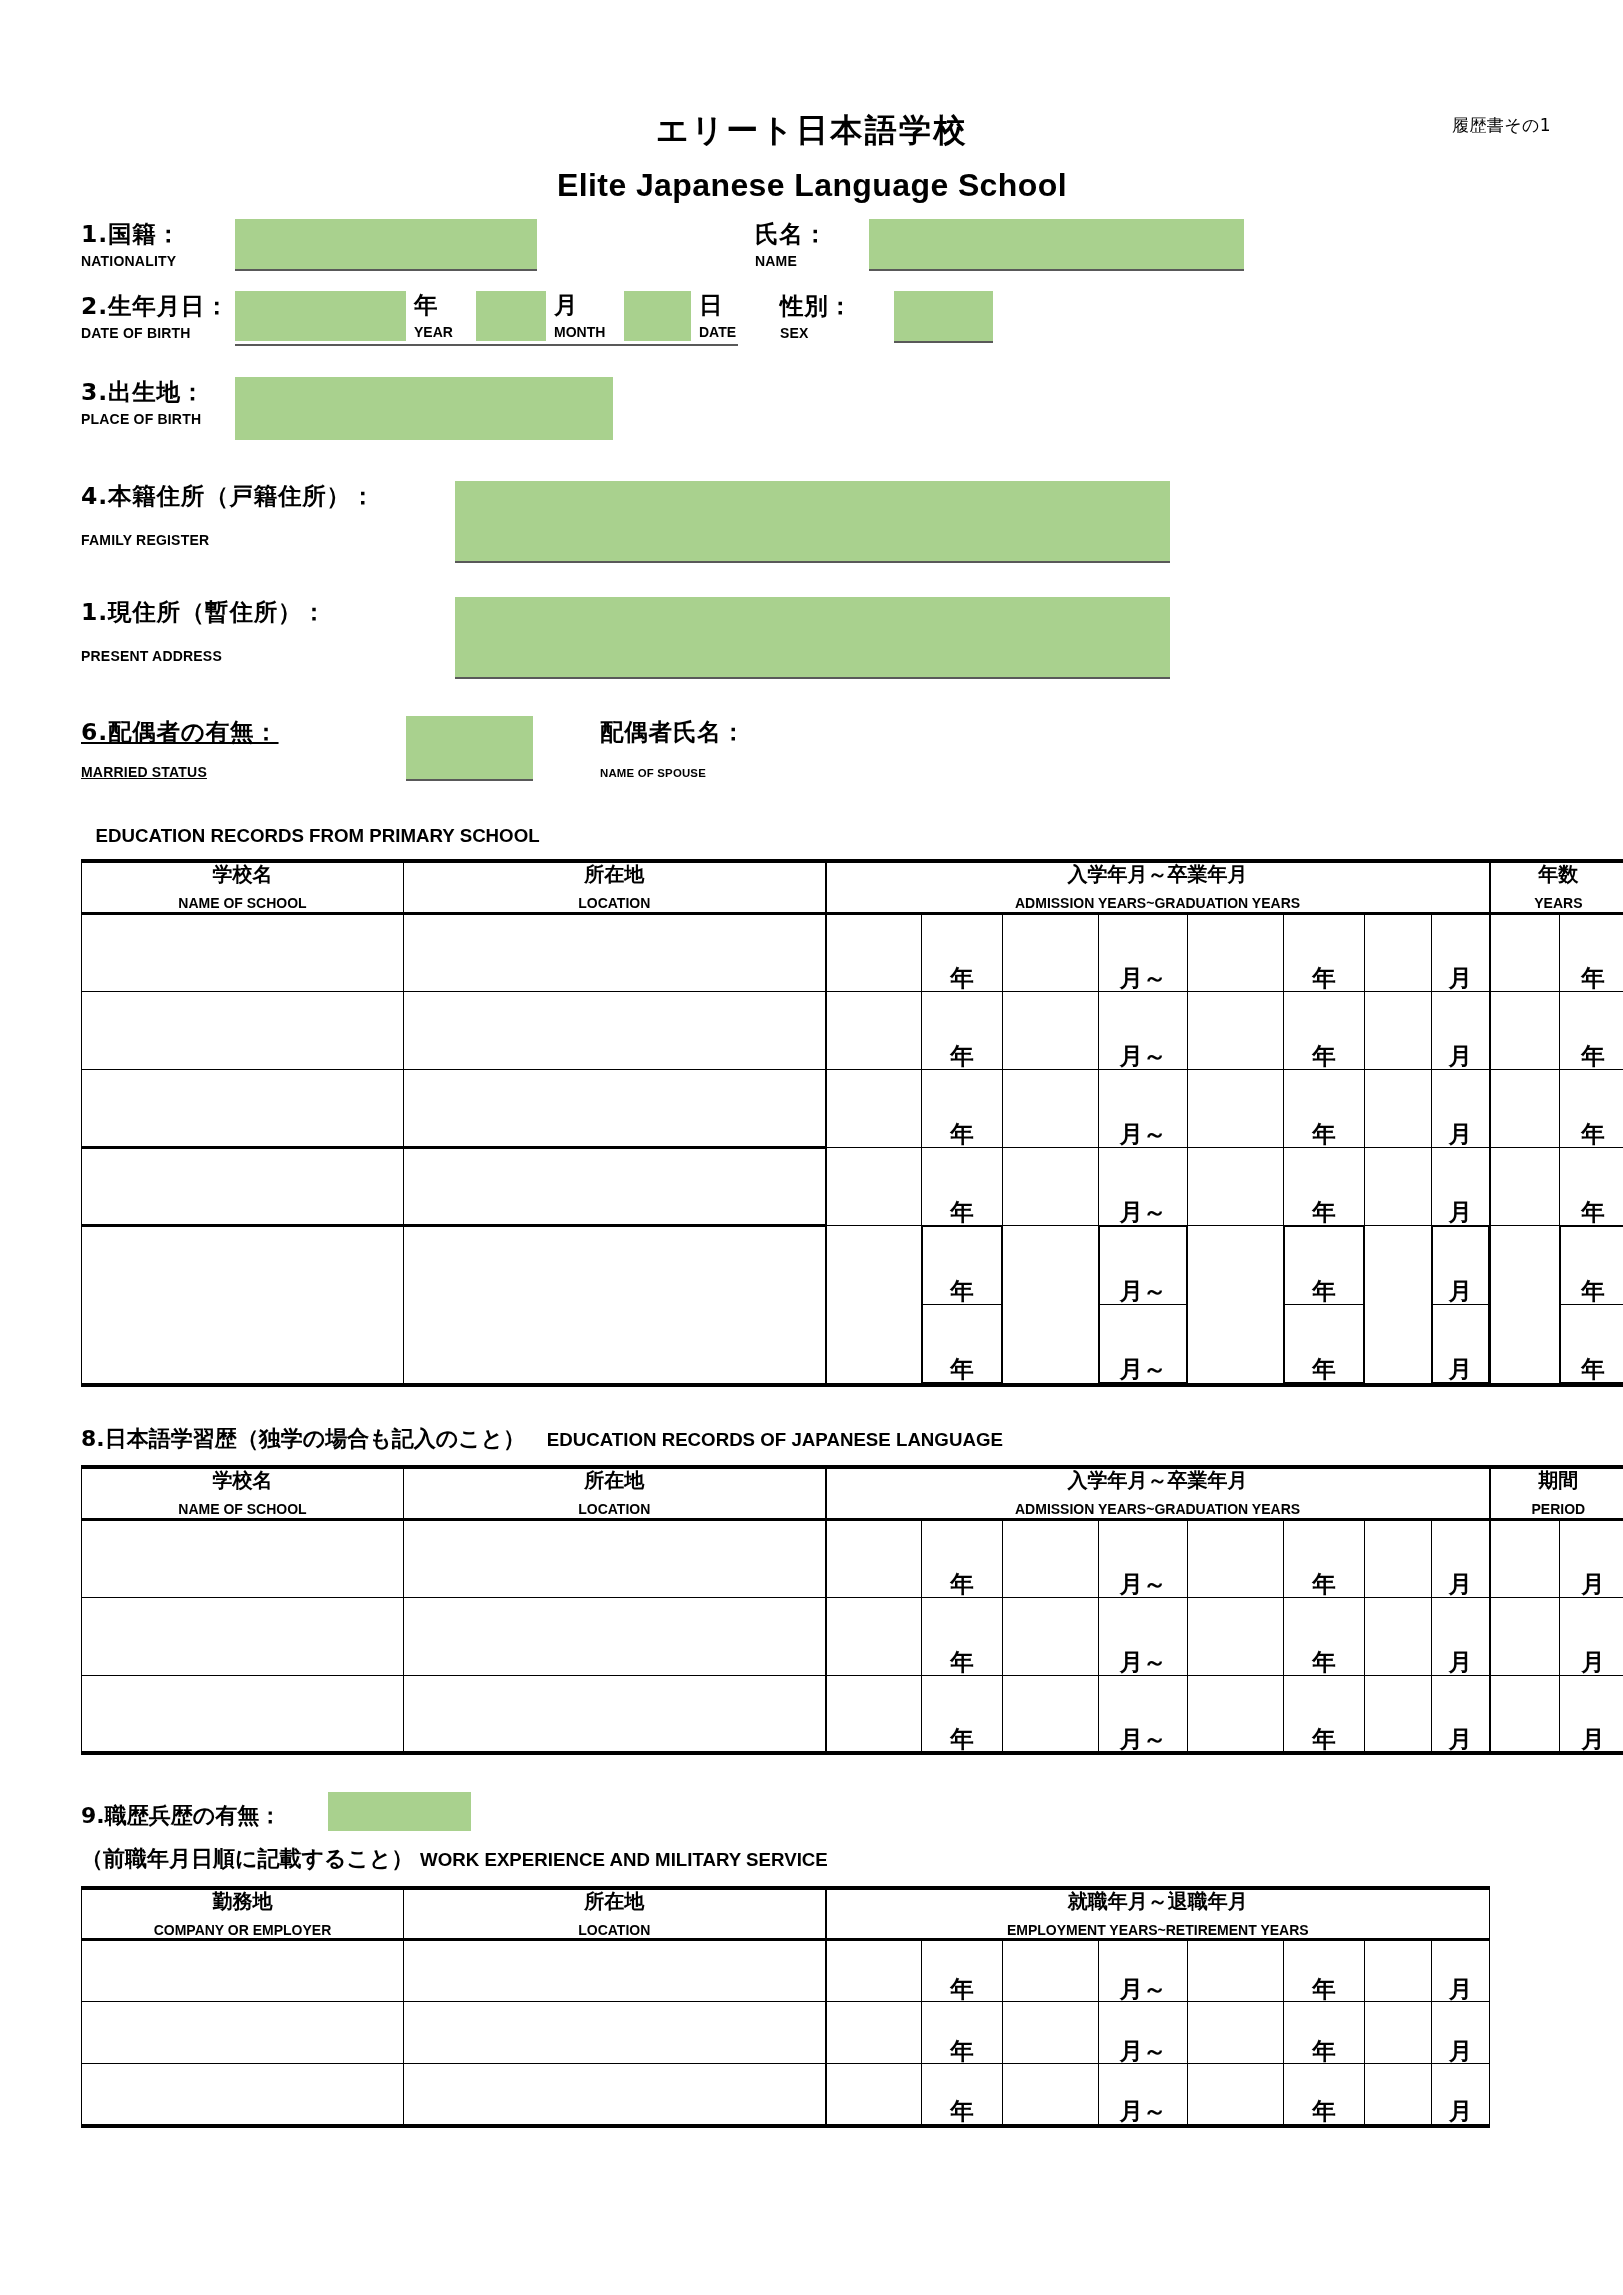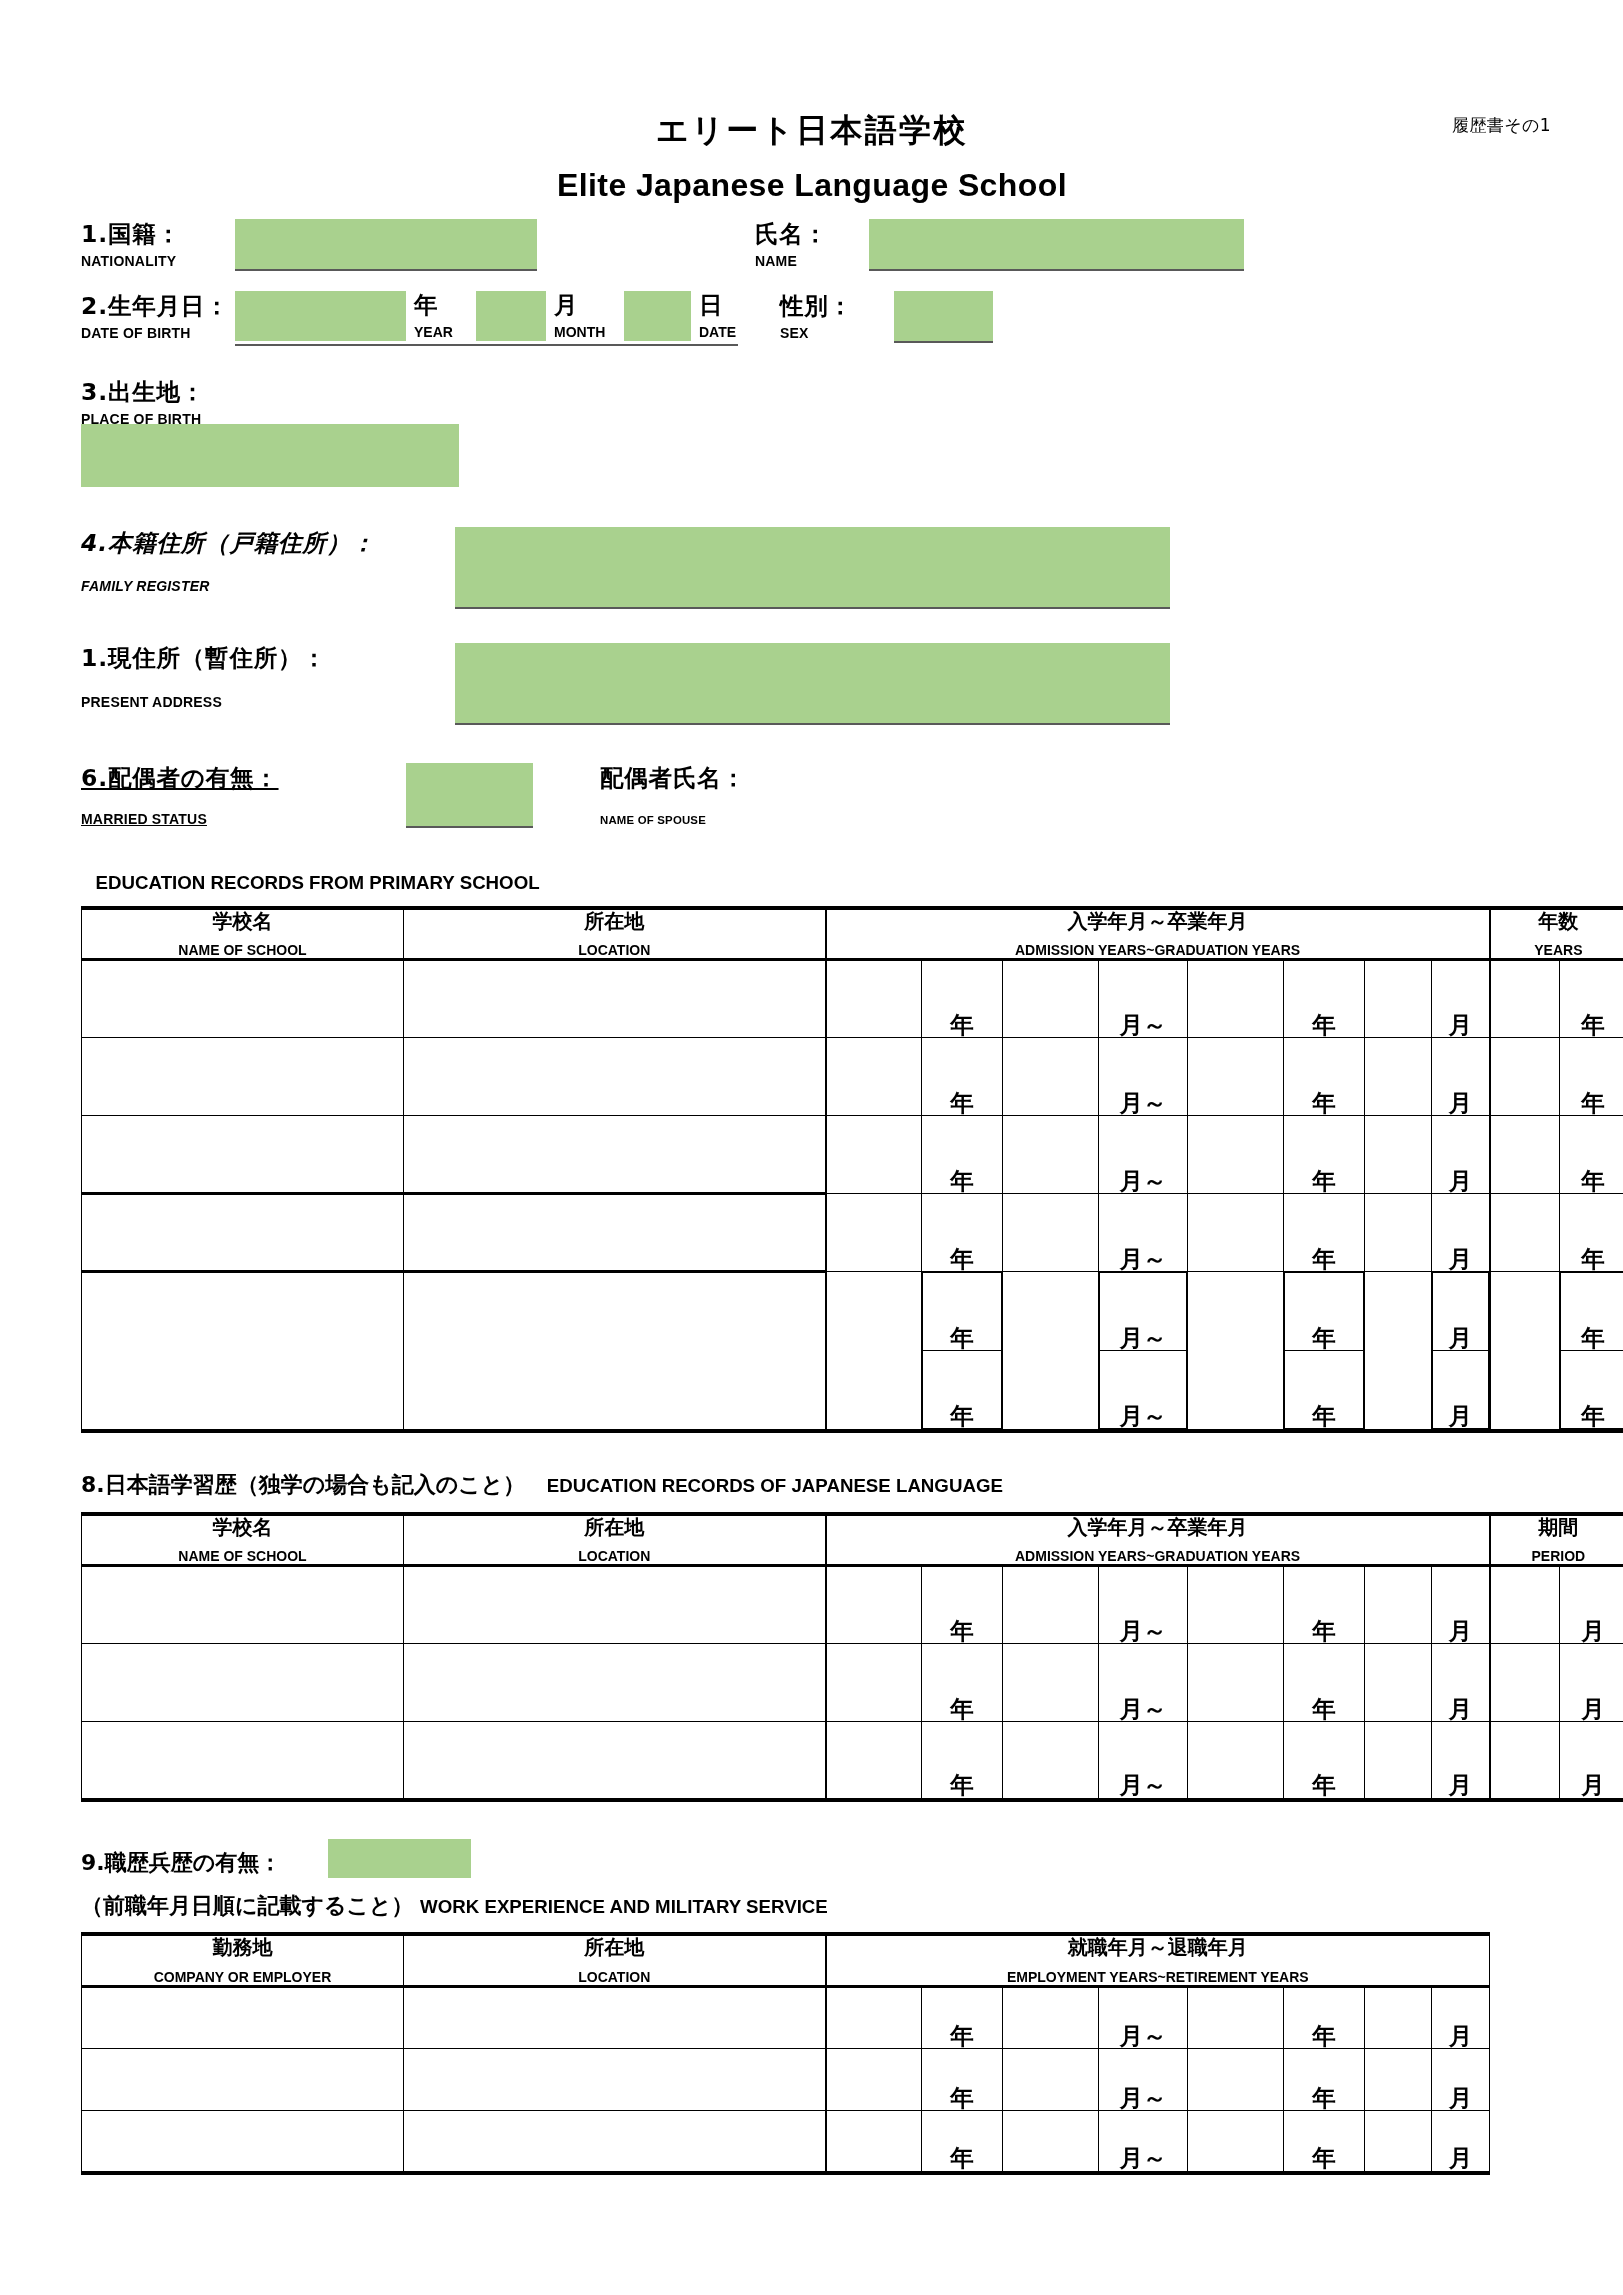--- a/index.html
+++ b/index.html
@@ -200,30 +200,30 @@
         <div style="height:2.4px;background:#595959;width:503px;margin-top:3.2px;"></div>
       </div>
 
       <div class="flabel" style="width:114px;margin-left:16px;">
         <span class="jpl jp">性別：</span>
         <span class="enl">SEX</span>
       </div>
       <div class="fill fill-ul" style="width:99px;height:50px;margin-top:-3.2px;"></div>
     </div>
 
-    <div class="frow" style="margin-top:34px;flex-direction:column;">
+    <div class="frow" style="margin-top:34px;">
       <div class="flabel" style="width:154px;">
         <span class="jpl jp">3.出生地：</span>
         <span class="enl">PLACE OF BIRTH</span>
       </div>
       <div class="fill" style="width:378px;height:63px;margin-top:-3.2px;"></div>
     </div>
 
     <div class="frow" style="margin-top:44px;">
-      <div class="flabel" style="width:374px;font-style:italic;">
+      <div class="flabel" style="width:374px;">
         <span class="jpl jp">4.本籍住所（戸籍住所）：</span>
         <span class="enl" style="margin-top:24px;">FAMILY REGISTER</span>
       </div>
       <div class="fill fill-ul" style="width:715px;height:80px;margin-top:-3.2px;"></div>
     </div>
 
     <div class="frow" style="margin-top:37px;">
       <div class="flabel" style="width:374px;">
         <span class="jpl jp">1.現住所（暫住所）：</span>
         <span class="enl" style="margin-top:24px;">PRESENT ADDRESS</span>

